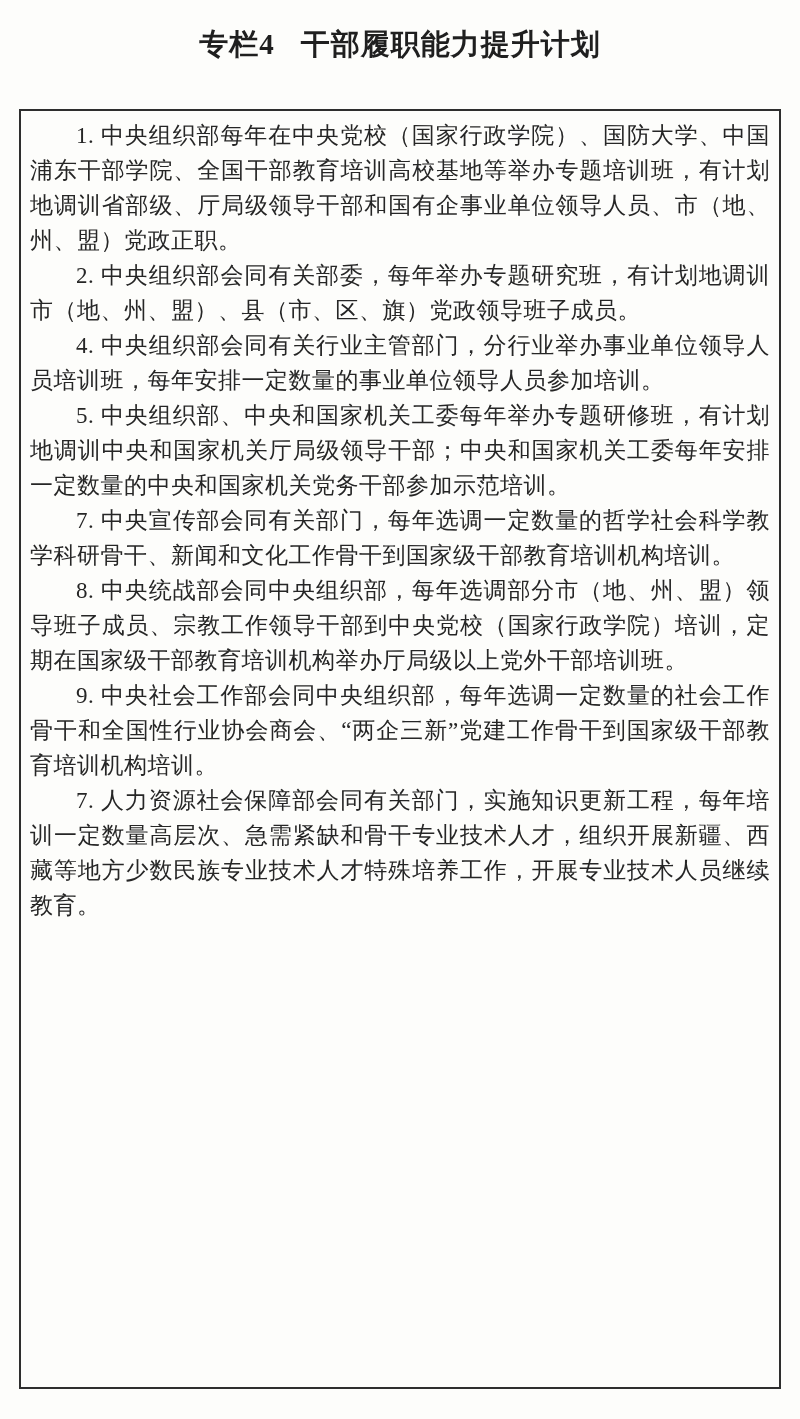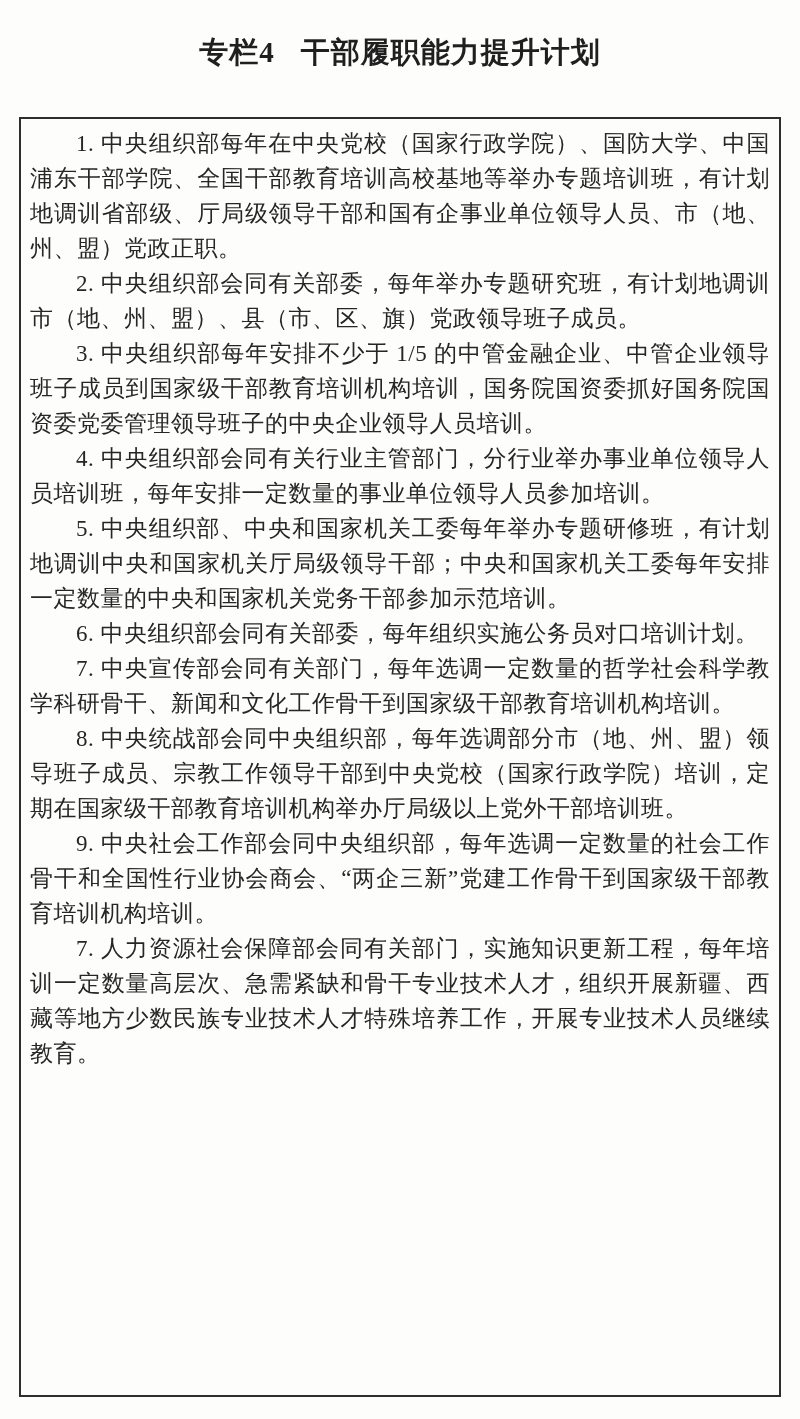--- a/index.html
+++ b/index.html
@@ -12,21 +12,21 @@
     width: 800px;
     height: 1419px;
     margin: 0 auto;
     background: #fdfdfb;
     color: #262626;
     font-family: "Liberation Serif", "DejaVu Serif", serif;
     overflow: hidden;
   }
   .title {
     margin: 0;
-    padding-top: 32px;
+    padding-top: 24px;
     text-align: center;
     font-size: 29px;
     line-height: 40px;
     font-weight: bold;
     color: #1f1f1f;
     letter-spacing: 1px;
   }
   .title .title-label {
     margin-right: 0.9em;
   }
@@ -53,23 +53,21 @@
 
 <div class="page">
 
   <h1 class="title">
     <span class="title-label">专栏4</span><span>干部履职能力提升计划</span>
   </h1>
 
   <div class="content-box">
     <p class="item">1. 中央组织部每年在中央党校（国家行政学院）、国防大学、中国浦东干部学院、全国干部教育培训高校基地等举办专题培训班，有计划地调训省部级、厅局级领导干部和国有企事业单位领导人员、市（地、州、盟）党政正职。</p>
     <p class="item">2. 中央组织部会同有关部委，每年举办专题研究班，有计划地调训市（地、州、盟）、县（市、区、旗）党政领导班子成员。</p>
-    <p class="item">3. 中央组织部每年安排不少于 1/5 的中管金融企业、中管企业领导班子成员到国家级干部教育培训机构培训，国务院国资委抓好国务院国资委党委管理领导班子的中央企业领导人员培训。</p>
     <p class="item">4. 中央组织部会同有关行业主管部门，分行业举办事业单位领导人员培训班，每年安排一定数量的事业单位领导人员参加培训。</p>
     <p class="item">5. 中央组织部、中央和国家机关工委每年举办专题研修班，有计划地调训中央和国家机关厅局级领导干部；中央和国家机关工委每年安排一定数量的中央和国家机关党务干部参加示范培训。</p>
-    <p class="item">6. 中央组织部会同有关部委，每年组织实施公务员对口培训计划。</p>
     <p class="item">7. 中央宣传部会同有关部门，每年选调一定数量的哲学社会科学教学科研骨干、新闻和文化工作骨干到国家级干部教育培训机构培训。</p>
     <p class="item">8. 中央统战部会同中央组织部，每年选调部分市（地、州、盟）领导班子成员、宗教工作领导干部到中央党校（国家行政学院）培训，定期在国家级干部教育培训机构举办厅局级以上党外干部培训班。</p>
     <p class="item">9. 中央社会工作部会同中央组织部，每年选调一定数量的社会工作骨干和全国性行业协会商会、“两企三新”党建工作骨干到国家级干部教育培训机构培训。</p>
     <p class="item">7. 人力资源社会保障部会同有关部门，实施知识更新工程，每年培训一定数量高层次、急需紧缺和骨干专业技术人才，组织开展新疆、西藏等地方少数民族专业技术人才特殊培养工作，开展专业技术人员继续教育。</p>
   </div>
 
 </div>
 
 </body></html>

